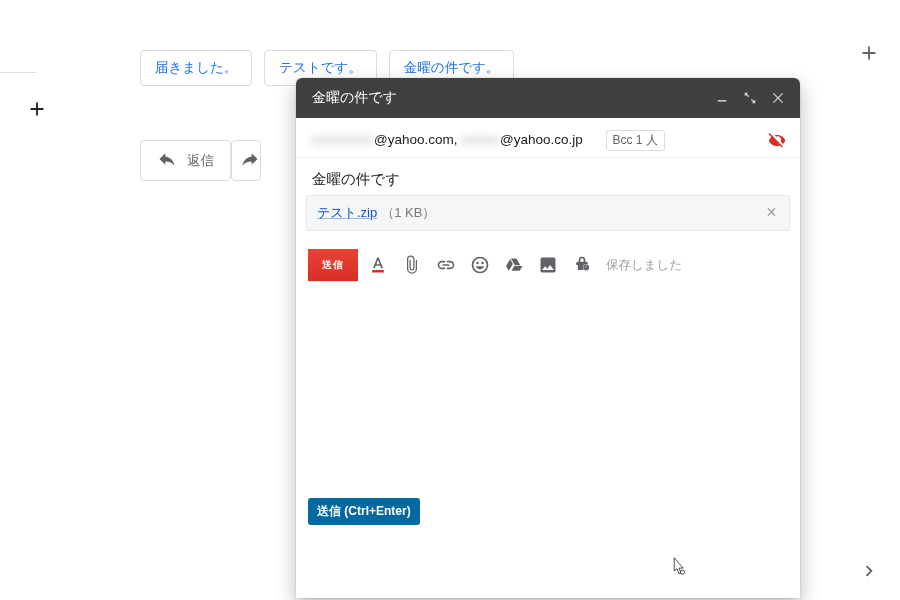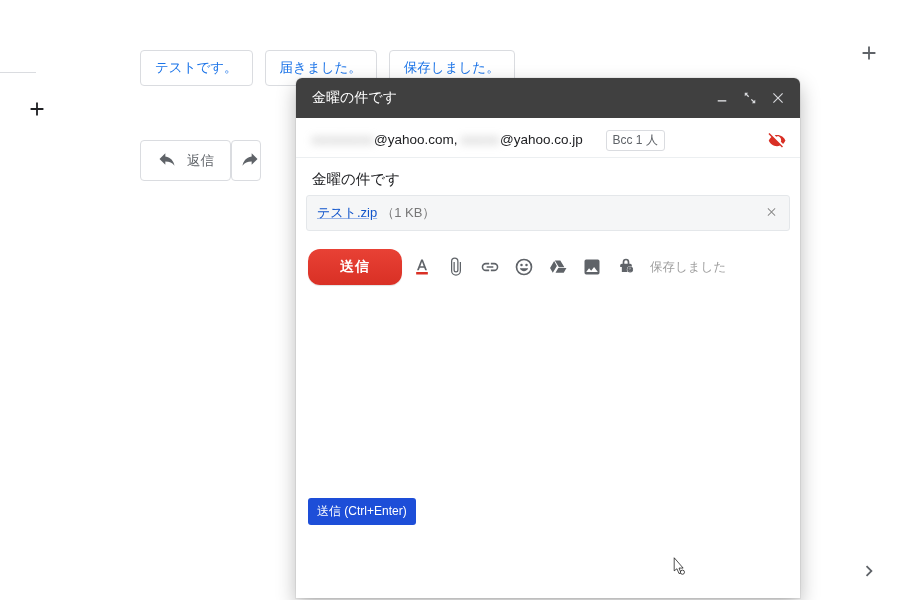--- a/index.html
+++ b/index.html
@@ -36,24 +36,24 @@
   .divider { height:1px; background:#eceff1; margin:0 0;}
   .subject { padding:12px 16px 6px 16px; font-size:14.5px; color:#202124; }
   .body-area { flex:1; padding:14px 16px; font-size:14px; color:#202124; overflow:auto;}
   
   .attachment { margin:0 10px 8px 10px; background:#f5f6f7; border-radius:3px; padding:8px 10px; display:flex; align-items:center; position:relative; font-size:13px; border:1px solid #e4e7ea;}
   .attachment .name{ color:#1155cc; text-decoration:underline; text-decoration-color:rgba(17,85,204,.4);}
   .attachment .size{ color:#777; margin-left:4px;}
   .attachment .x { position:absolute; right:8px; top:50%; transform:translateY(-50%); color:#888; cursor:pointer; padding:4px;}
   .attachment .x svg{width:11px;height:11px;fill:#888;}
   
-  .tooltip { position:absolute; bottom:73px; left:12px; background:#1d4ed8; color:#fff; font-size:12px; padding:5px 9px; border-radius:3px; z-index:5; font-weight:400;}
+  .tooltip { position:absolute; bottom:73px; left:12px; background:#0369a1; color:#fff; font-size:12px; padding:5px 9px; border-radius:3px; z-index:5; font-weight:700;}
   
   .footer { padding:10px 10px 12px 12px; display:flex; align-items:center; gap:10px; }
-  .send-btn { background:#d93025; background:linear-gradient(#e84135,#d93025); color:#fff; border:none; border-radius:12px; padding:9px 32px; font-size:14px; font-weight:700; letter-spacing:1px; cursor:pointer; box-shadow:0 1px 1px rgba(0,0,0,.12);}
+  .send-btn { background:#d93025; background:linear-gradient(#e84135,#d93025); color:#fff; border:none; border-radius:0; padding:9px 14px; font-size:10px; font-weight:700; letter-spacing:1px; cursor:pointer; box-shadow:0 1px 1px rgba(0,0,0,.12);}
   .tool-icons { display:flex; align-items:center; gap:14px; }
   .tool-icons .ti { width:20px; height:20px; display:flex; align-items:center; justify-content:center; cursor:pointer;}
   .tool-icons svg{ width:20px; height:20px; fill:#5f6368;}
   .underlineA svg path.letter{fill:#5f6368;}
   .status-text { font-size:12.5px; color:#9e9e9e; margin-left:4px;}
   .footer .spacer{flex:1;}
   .more svg{fill:#5f6368;}
   .trash svg{fill:#797c80;}
   
   .cursor { position:absolute; left:372px; bottom:18px; pointer-events:none; z-index:6;}
@@ -64,23 +64,23 @@
 <div class="root">
 
 <div class="left-edge"></div>
 <div class="left-plus">
   <svg viewBox="0 0 24 24">
         <path fill="#202124" d="M19 13h-6v6h-2v-6H5v-2h6V5h2v6h6z"></path>
       </svg>
 </div>
 
 <div class="chips">
+  <div class="chip">届きました。</div>
   <div class="chip">テストです。</div>
-  <div class="chip">届きました。</div>
-  <div class="chip">保存しました。</div>
+  <div class="chip">金曜の件です。</div>
 </div>
 
 <div class="replybar">
   <div class="btn-outline">
     <span><svg viewBox="0 0 24 24">
             <path d="M10 9V5l-7 7 7 7v-4.1c5 0 8.5 1.6 11 5.1-1-5-4-10-11-11z"></path>
           </svg></span>
     <span>返信</span>
   </div>
   <div class="btn-outline" style="width:30px;padding-left:8px;padding-right:8px;overflow:hidden;">

